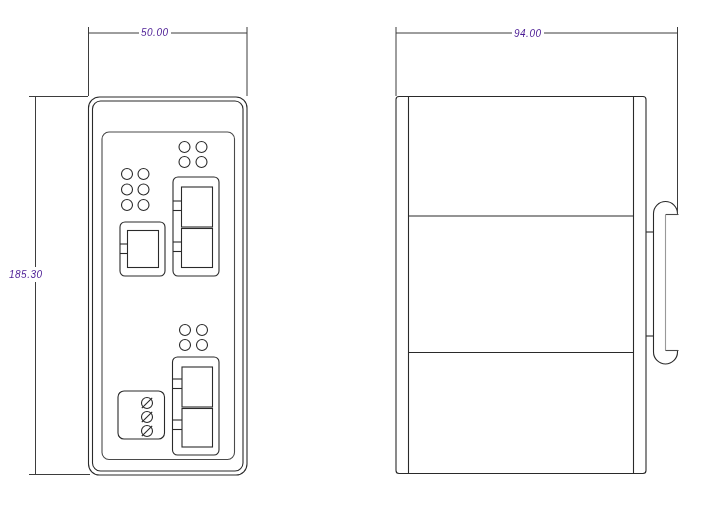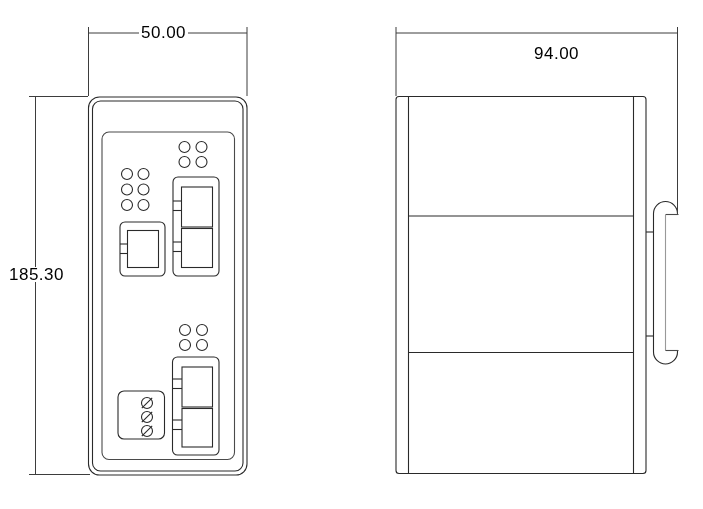--- a/index.html
+++ b/index.html
@@ -16,29 +16,30 @@
     overflow: hidden;
   }
   .canvas svg {
     position: absolute;
     left: 0;
     top: 0;
   }
   .dim-label {
     position: absolute;
     background: #ffffff;
-    color: #000000;
-    font-size: 17px;
+    color: #4c1d95;
+    font-size: 10px;
     letter-spacing: 0.5px;
     line-height: 15px;
     padding: 0 2px;
     white-space: nowrap;
+    font-style: italic;
   }
   #dim-label-front-width  { left: 139px; top: 25px; }
-  #dim-label-side-width   { left: 532px; top: 26px; margin-top: 20px; }
+  #dim-label-side-width   { left: 512px; top: 26px; }
   #dim-label-front-height { left: 7px;  top: 267px; }
 </style>
 </head>
 <body>
 
 <div class="canvas">
 
   <svg width="703" height="509" viewBox="0 0 703 509" fill="none">
 
     <g stroke="#2a2a2a" stroke-width="1.1" fill="none">

